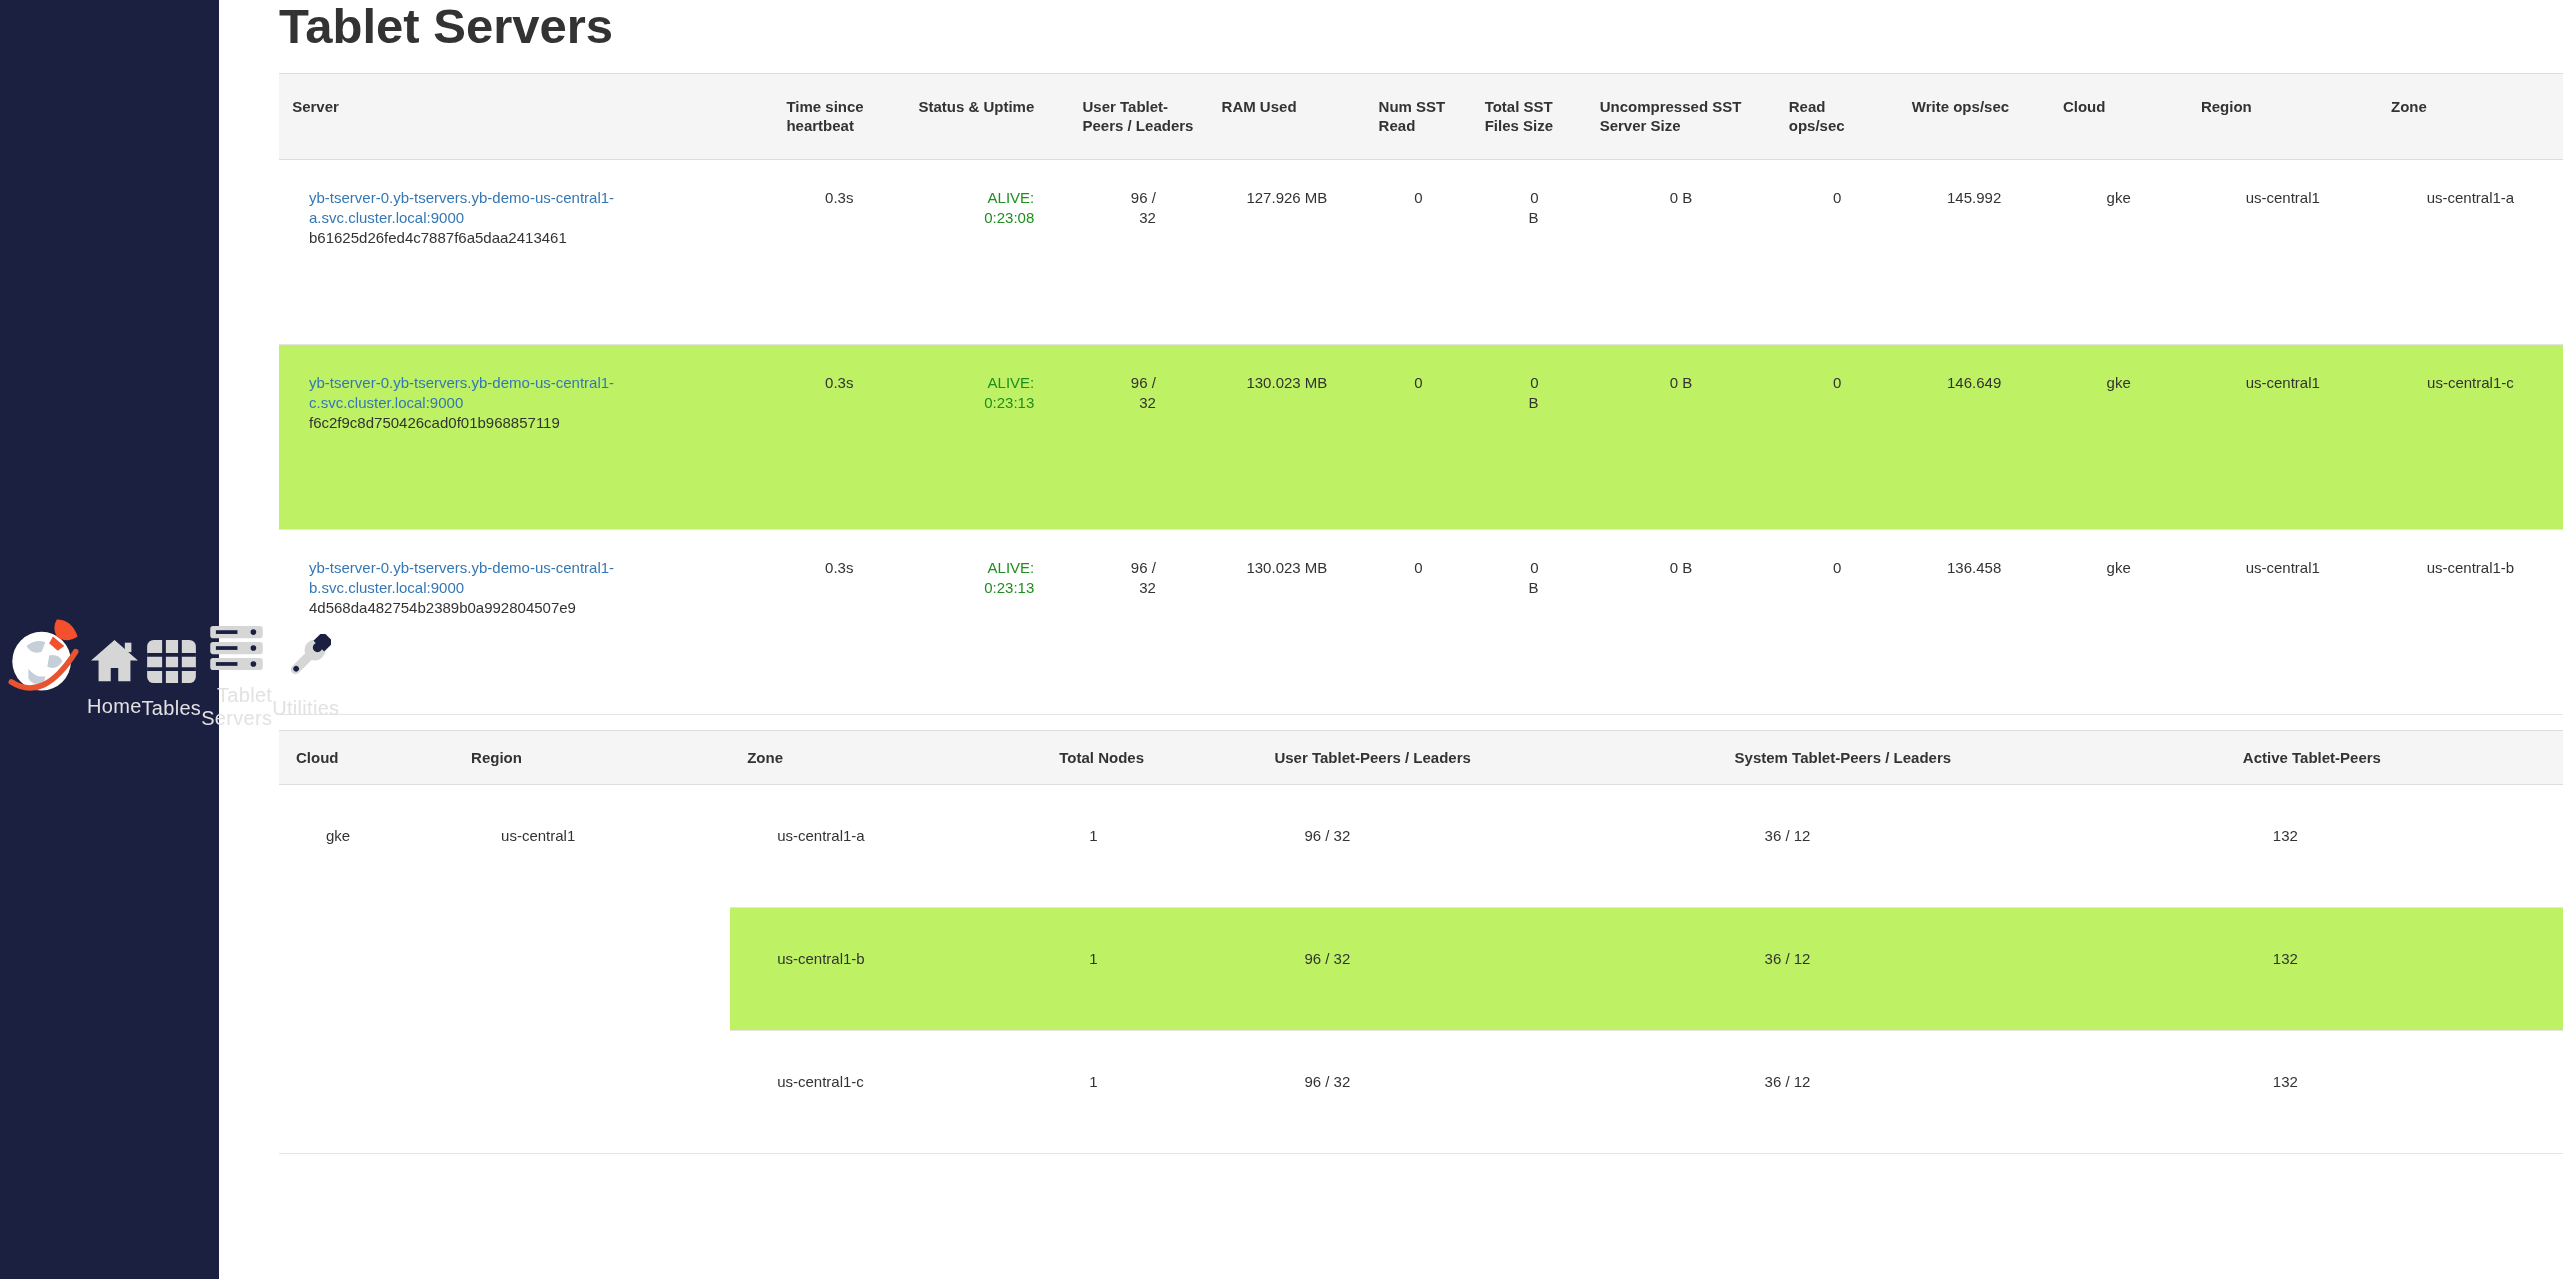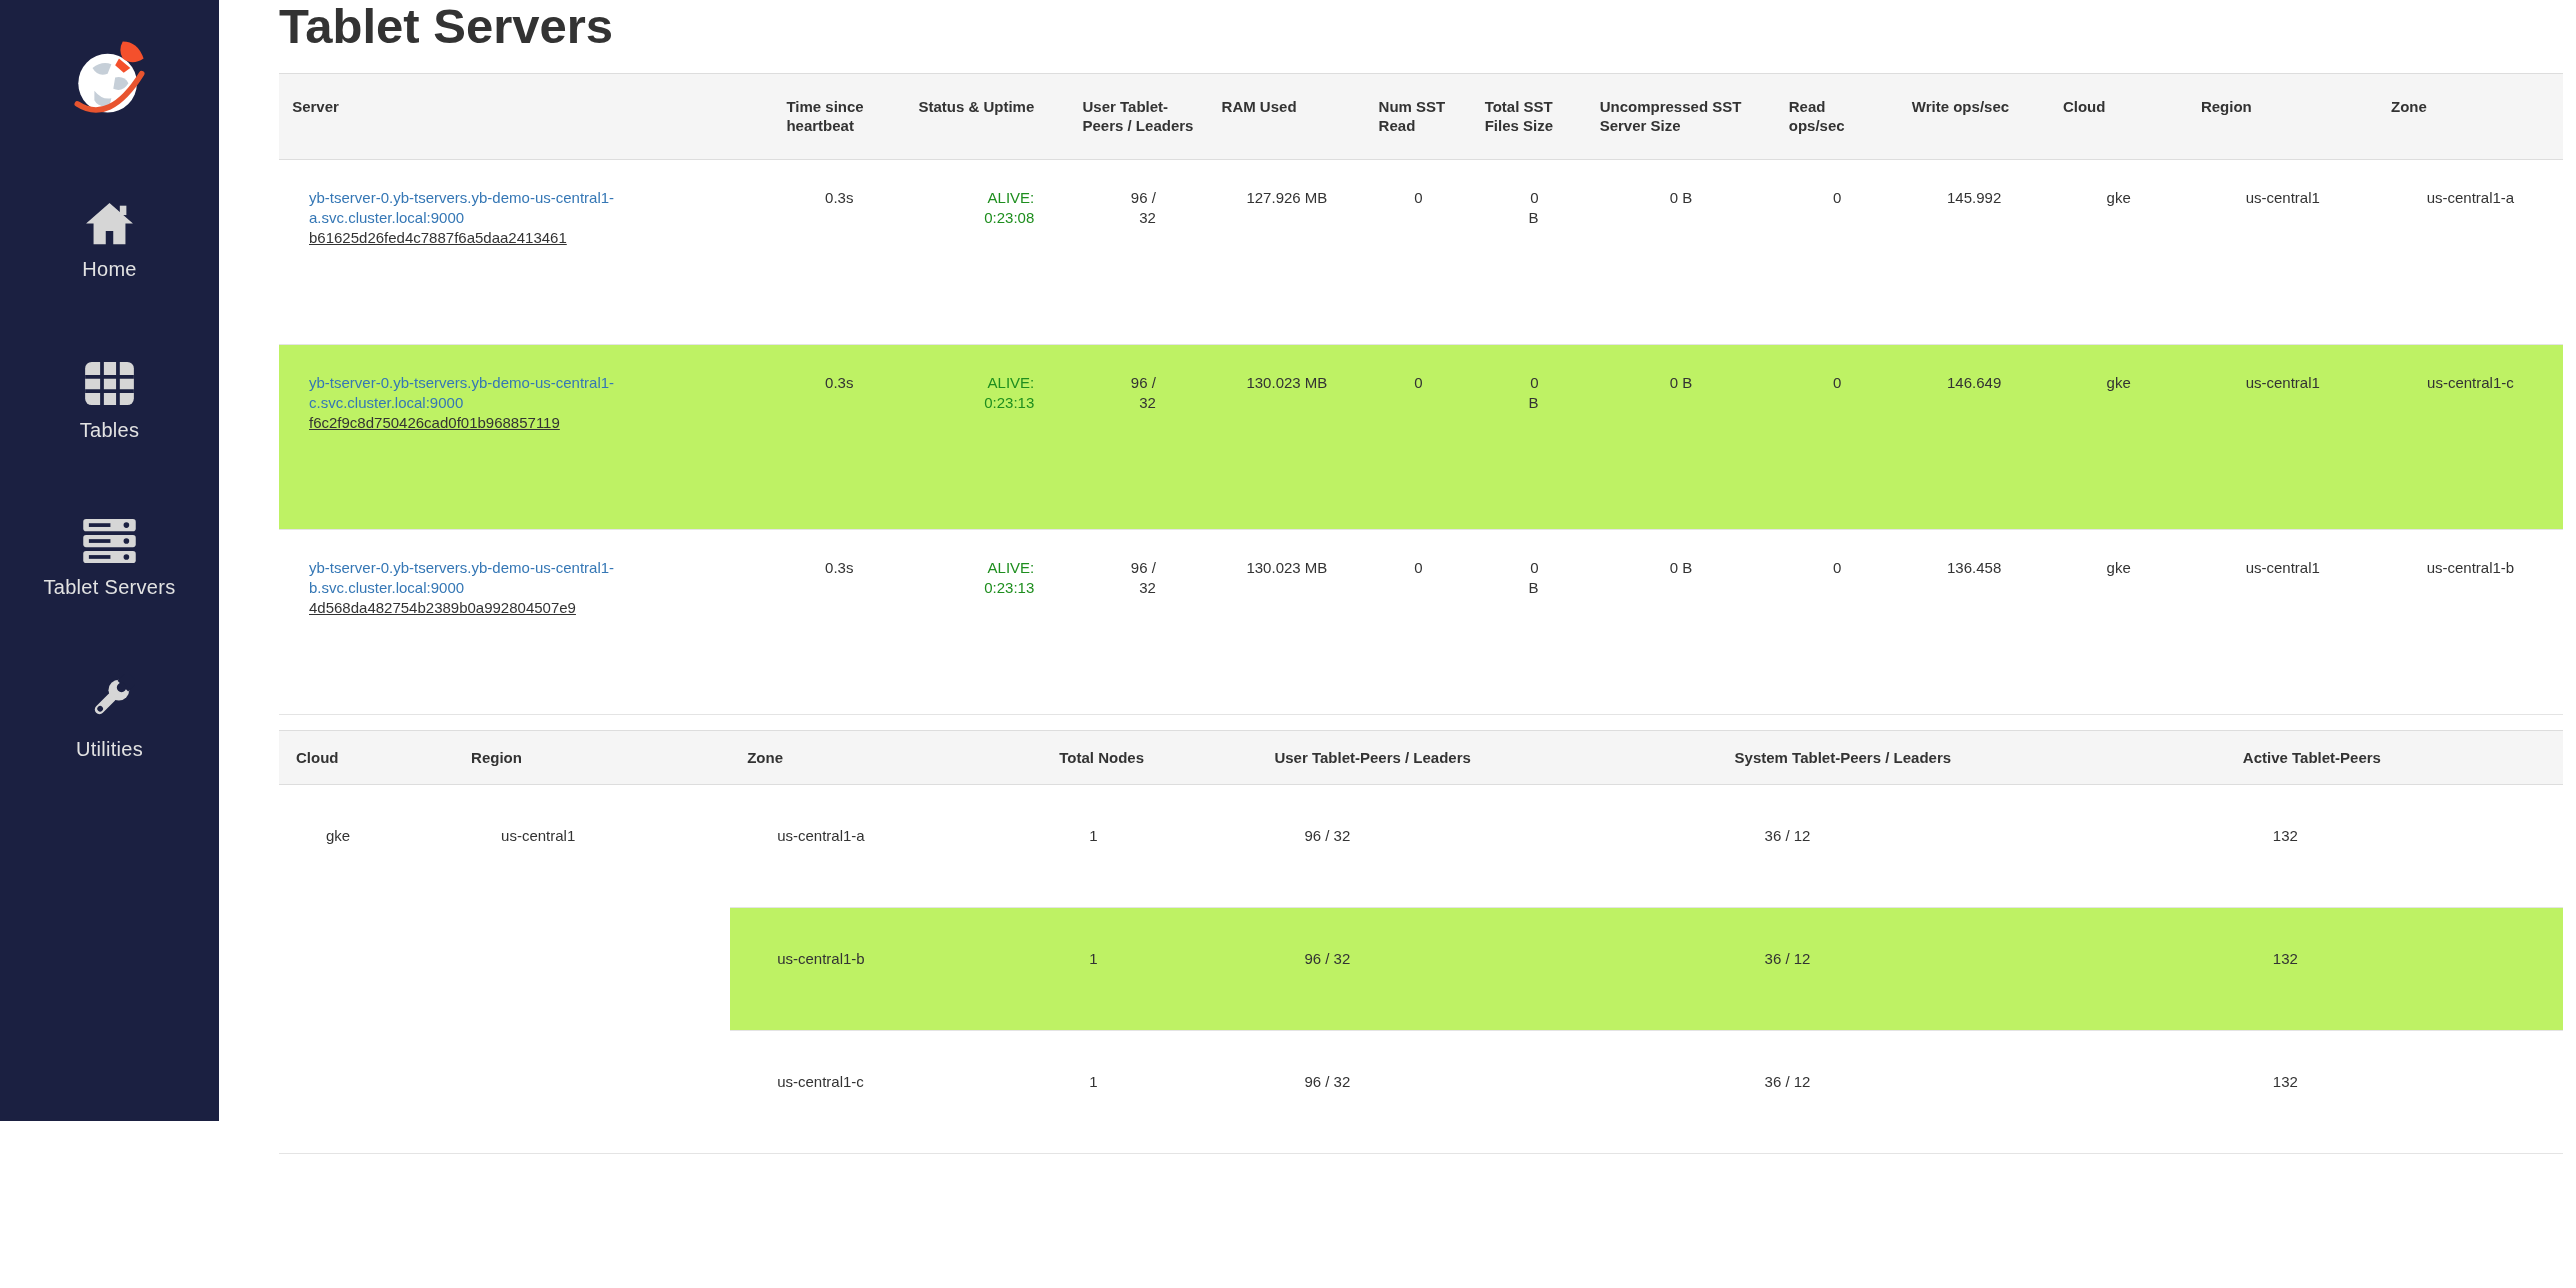--- a/index.html
+++ b/index.html
@@ -1,40 +1,40 @@
 <!DOCTYPE html>
 <html style="font-size:15px"><head>
 <meta charset="utf-8">
 <style>
   html,body{margin:0;padding:0;}
   body{width:2576px;height:1289px;overflow:hidden;background:#fff;color:#333;
        font-family:"Liberation Sans","DejaVu Sans",sans-serif;}
   
-  .sidebar{position:fixed;left:0;top:0;width:219px;height:1121px;background:#1b2041;
-           display:flex;flex-direction:column;align-items:center;text-align:right;}
+  .sidebar{position:fixed;left:0;top:0;width:219px;height:1279px;background:#1b2041;
+           display:flex;flex-direction:row;align-items:center;text-align:right;}
   .logo{margin-top:34px;}
   .nav-item{display:flex;flex-direction:column;align-items:center;cursor:pointer;}
   .nav-item .nav-label{color:#e2e2e2;font-size:20px;margin-top:9.4px;letter-spacing:0.3px;}
   .nav-home{margin-top:77px;}
   .nav-tables{margin-top:80px;}
   .nav-tservers{margin-top:77px;}
   .nav-utilities{margin-top:75px;}
   
   .main{margin-left:219px;padding:0 13.2px 0 60px;}
   h1.page-title{font-size:49px;font-weight:bold;margin:0;line-height:1.1;color:#333;}
   h2.section-title{font-size:42px;font-weight:bold;margin:24.6px 0 0;line-height:1.1;color:#333;}
   table{border-collapse:collapse;table-layout:fixed;width:2284px;font-size:15px;border-top:1.9px solid #ddd;}
   th{background:#f5f5f5;font-weight:bold;text-align:left;vertical-align:top;
      padding:23px 13.2px;line-height:1.3;border-bottom:1.9px solid #ddd;color:#333;}
   td{border-bottom:1.9px solid #e4e4e4;}
   tbody tr:nth-child(2) td{background:#bef264;}
   
   .t1{margin-top:19px;}
   .t1 td{height:185px;box-sizing:border-box;vertical-align:top;
-         padding:28px 13.2px 0;text-align:center;line-height:1.35;text-decoration:underline;}
+         padding:28px 13.2px 0;text-align:center;line-height:1.35;}
   .t1 td.server-td{text-align:left;padding-left:30px;}
   .cb{display:inline-block;text-align:right;vertical-align:top;}
   .w-status{max-width:94px;}
   .w-peers{max-width:34px;}
   .w-ram{max-width:100px;}
   .w-tot{max-width:19px;}
   .w-region{max-width:94px;}
   .w-zone{max-width:98px;}
   a.server-link{color:#3577b5;text-decoration:none;display:inline-block;max-width:444px;cursor:pointer;}
   .uuid{color:#333;}

